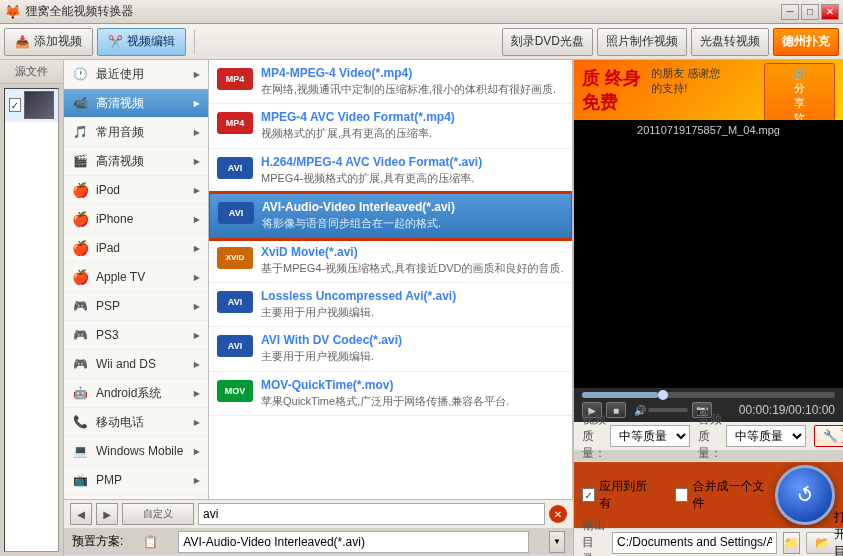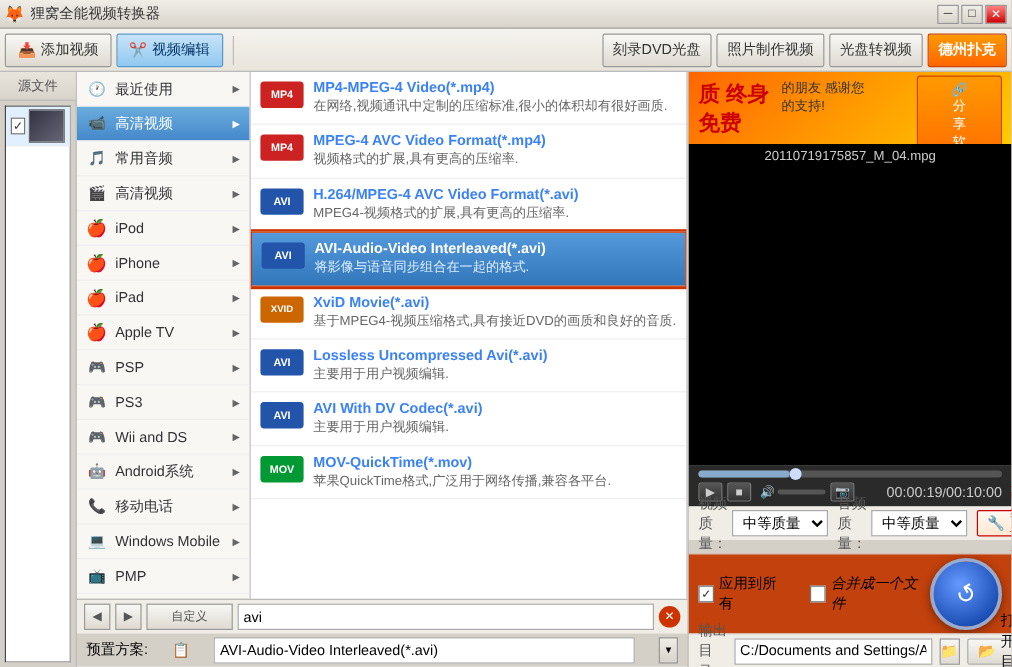--- a/index.html
+++ b/index.html
@@ -257,21 +257,21 @@
       height: 22px; padding: 1px 8px;
       border: 1px solid #aaa;
       background: linear-gradient(to bottom, #f8f7f4, #dedad2);
       cursor: pointer; border-radius: 2px;
       display: flex; align-items: center; gap: 4px;
     }
     .apply-all {
       display: flex; align-items: center; gap: 4px; margin-left: auto;
     }
     .merge-files {
-      display: flex; align-items: center; gap: 4px; font-style: italic;
+      display: flex; align-items: center; gap: 4px;
     }
     .check-box {
       width: 14px; height: 14px; border: 1px solid #777;
       background: white; display: flex; align-items: center; justify-content: center;
       cursor: pointer;
     }
     .check-box.checked::after { content: '✓'; font-size: 10px; color: #333; }
 
     
     ::-webkit-scrollbar { width: 8px; }

